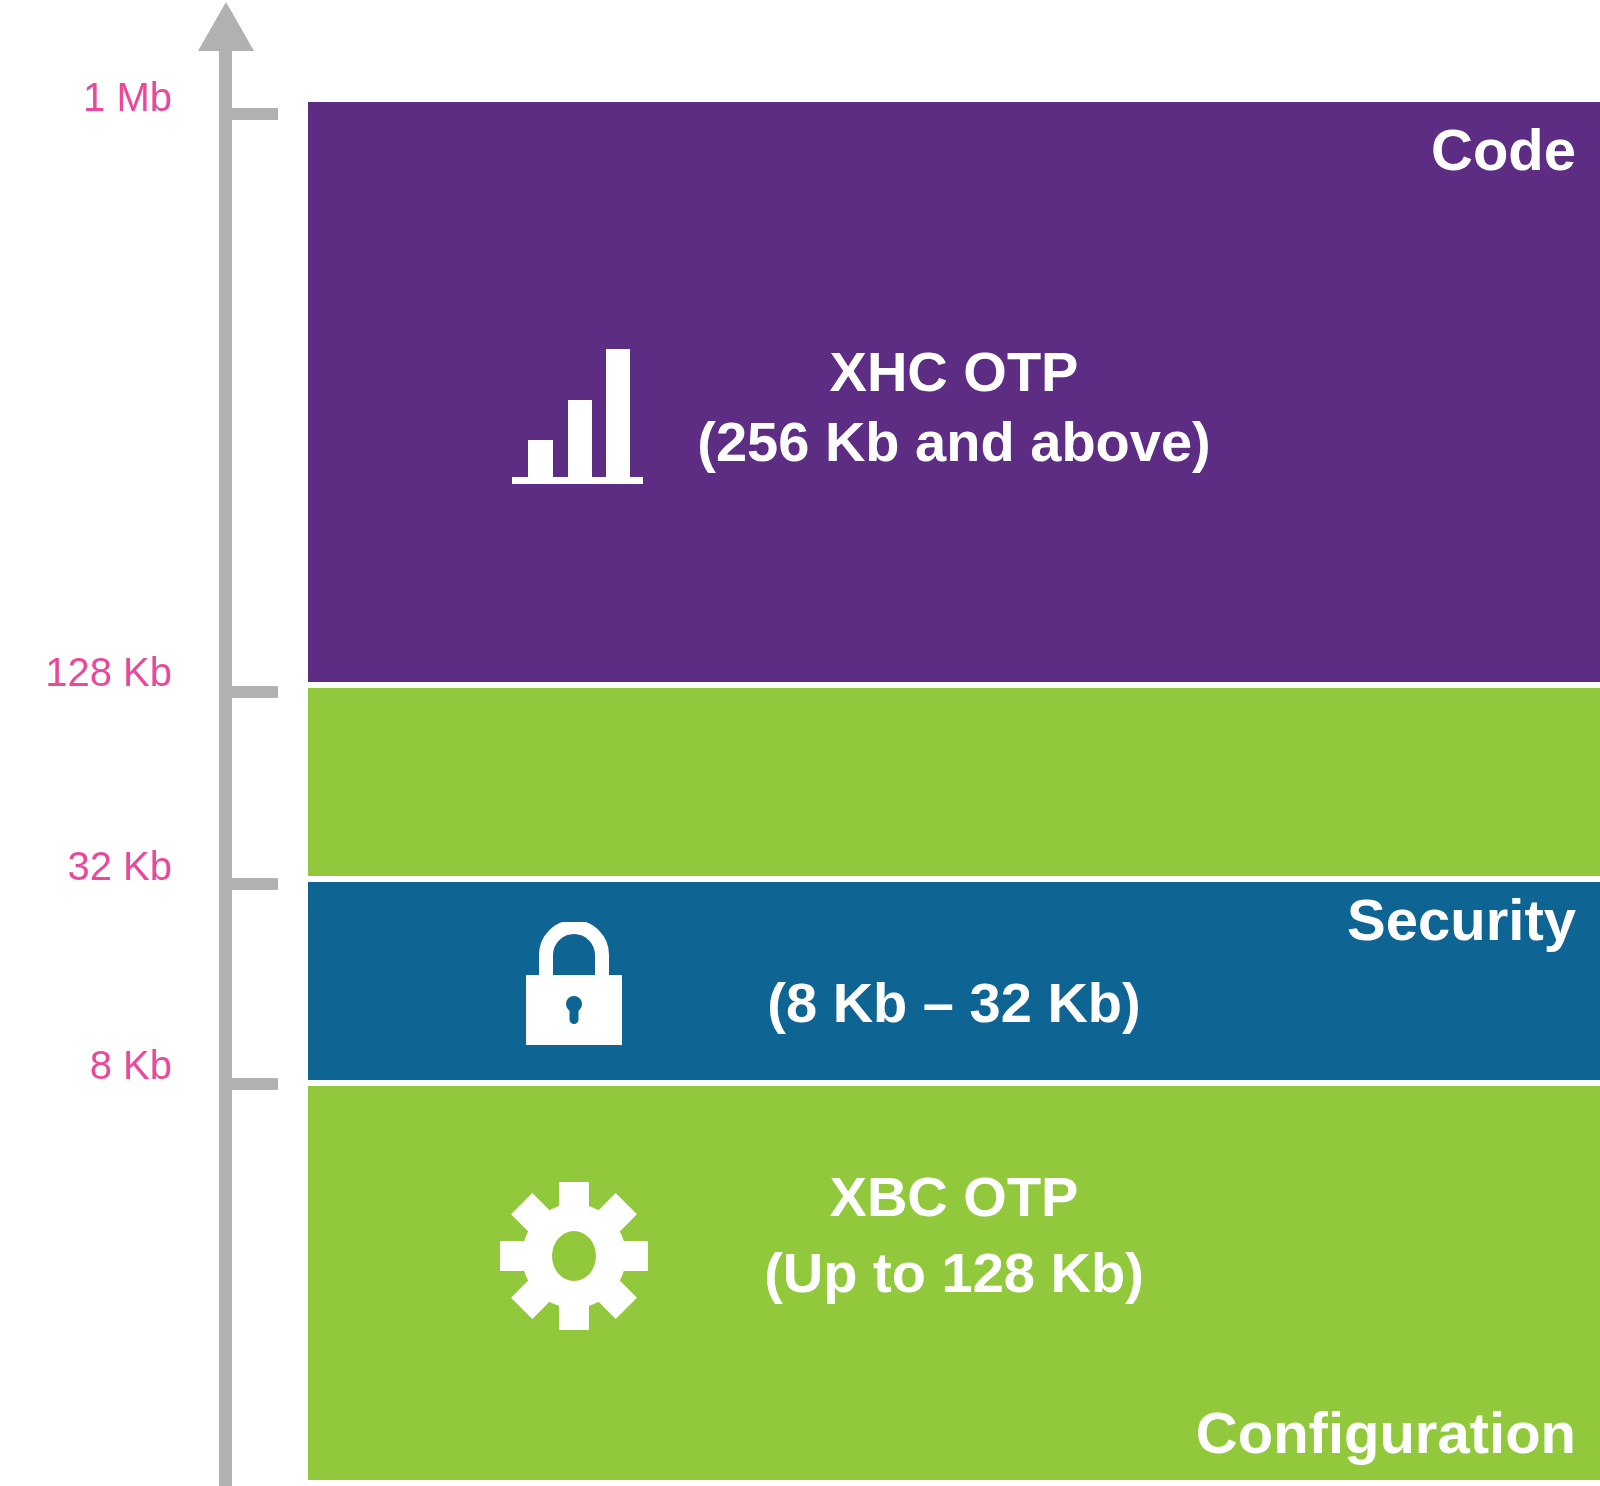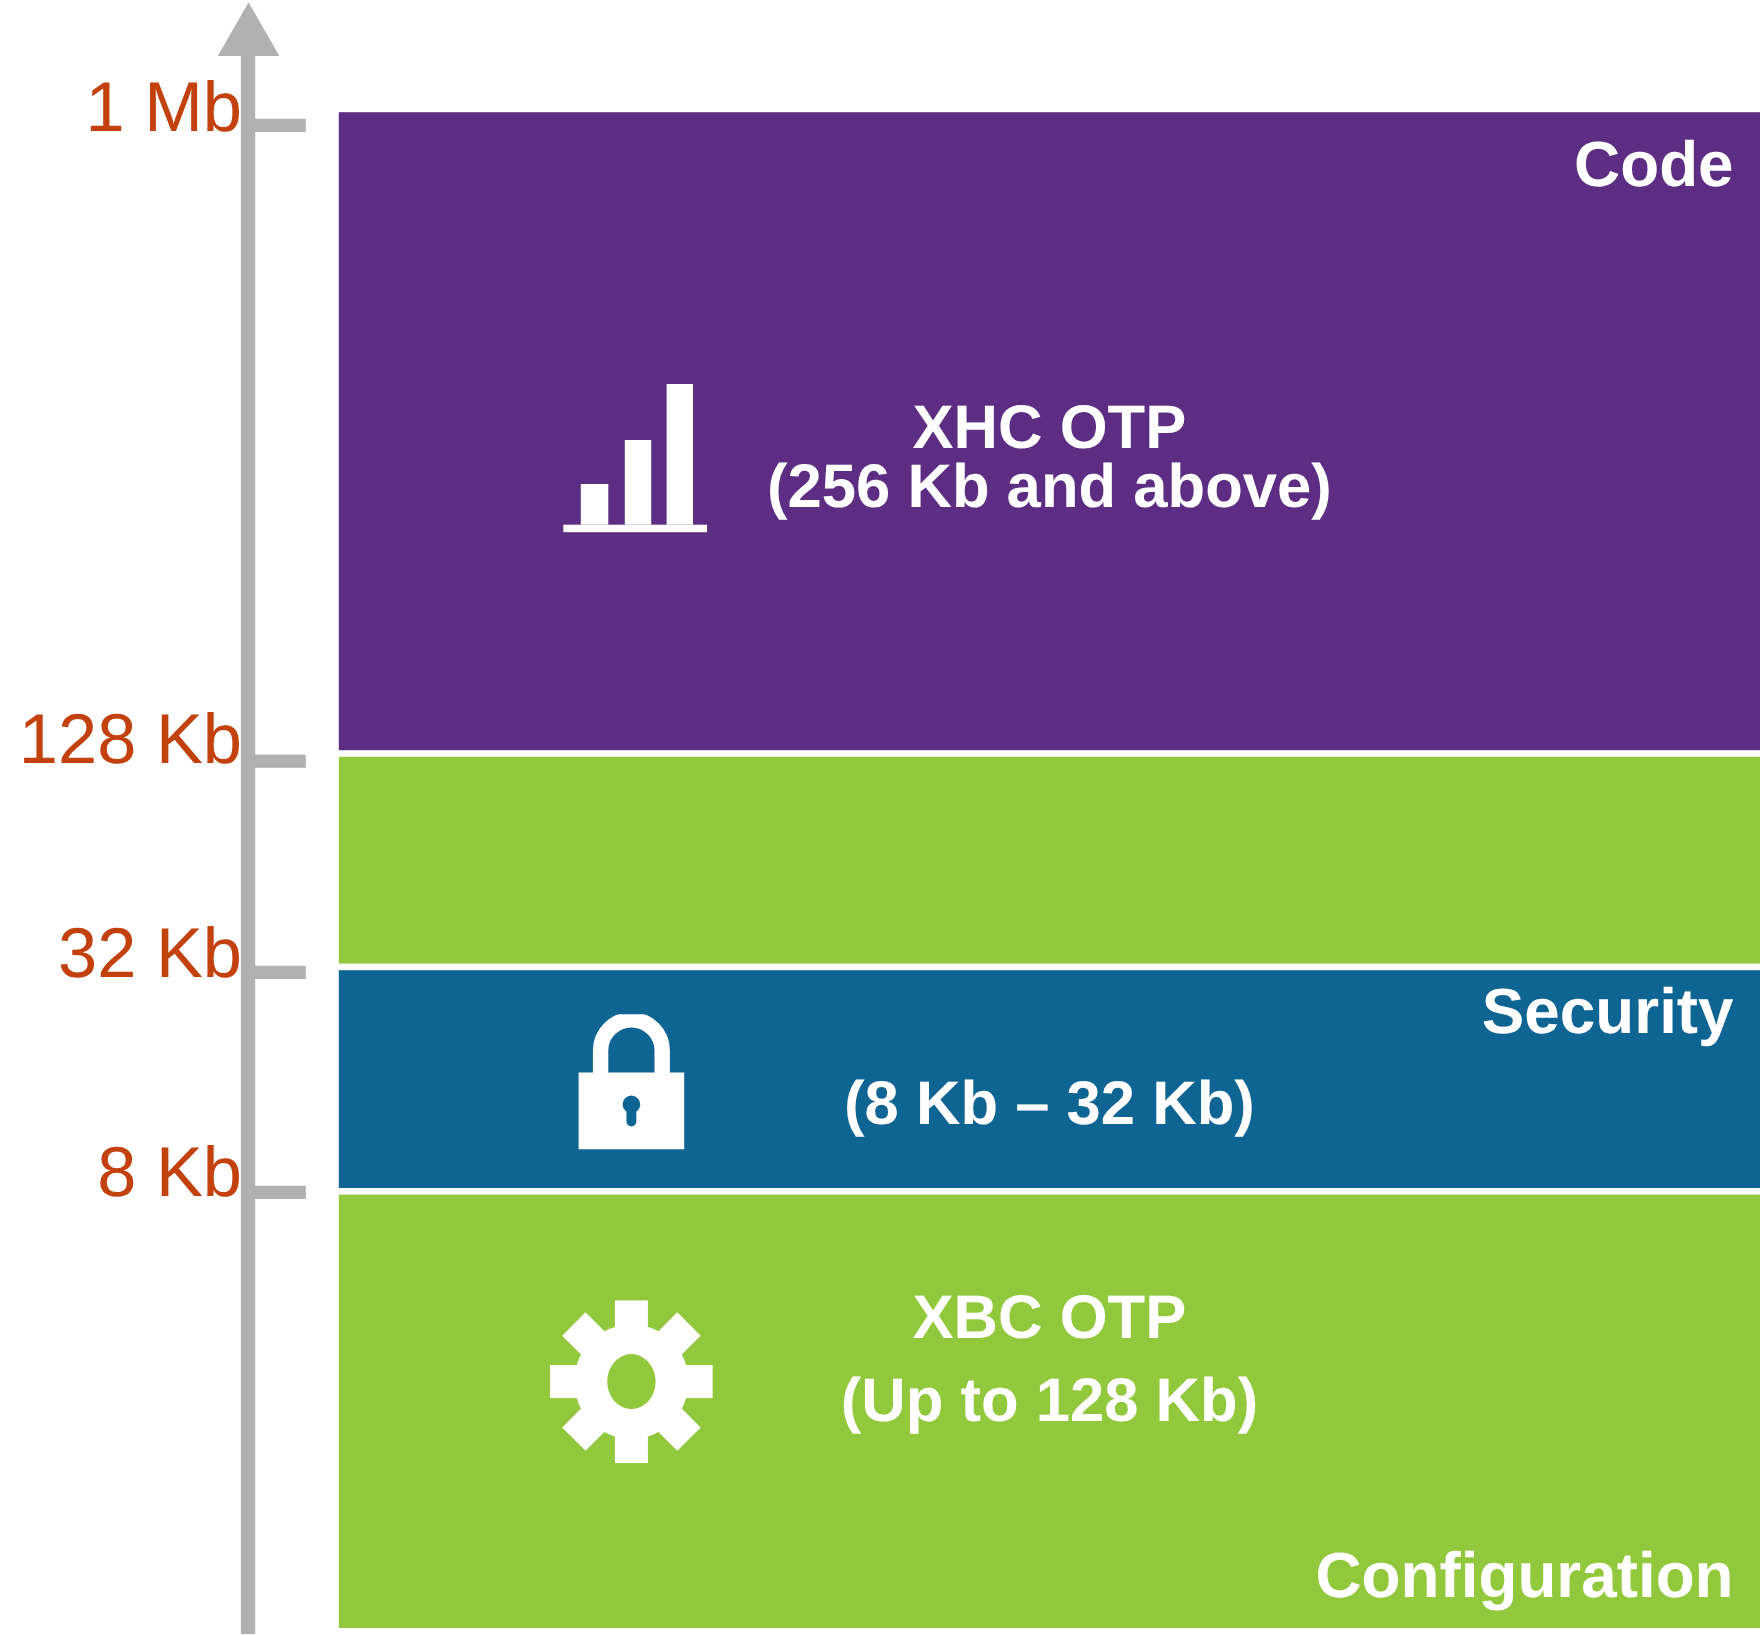--- a/index.html
+++ b/index.html
@@ -33,25 +33,25 @@
     width: 48px; height: 12px;
     background: #b1b1b1;
   }
   .tick-1mb   { top: 108px; }
   .tick-128kb { top: 686px; }
   .tick-32kb  { top: 878px; }
   .tick-8kb   { top: 1078px; }
 
   .axis-label {
     position: absolute;
-    right: 1380px;
-    font-size: 64px;
+    right: 1428px;
+    font-size: 40px;
     line-height: 64px;
     font-weight: 400;
-    color: #c2410c;
+    color: #ec4899;
     white-space: nowrap;
     text-align: right;
   }
   .axis-label-1mb   { top: 65px; }
   .axis-label-128kb { top: 640px; }
   .axis-label-32kb  { top: 834px; }
   .axis-label-8kb   { top: 1033px; }
 
   
   .block {
@@ -84,21 +84,21 @@
     position: absolute;
     left: 308px;
     width: 1292px;
     text-align: center;
     font-size: 56px;
     line-height: 56px;
     font-weight: 700;
     color: #ffffff;
     white-space: nowrap;
   }
-  .xhc-title    { top: 360px; }
+  .xhc-title    { top: 344px; }
   .xhc-subtitle { top: 414px; }
   .xsc-title    { top: 905px; }
   .xsc-subtitle { top: 975px; }
   .xbc-title    { top: 1169px; }
   .xbc-subtitle { top: 1245px; }
 
   
   .icon { position: absolute; }
   .icon-bar-chart { left: 512px; top: 349px; width: 131px; height: 135px; }
   .icon-lock      { left: 524px; top: 922px; width: 100px; height: 123px; }

